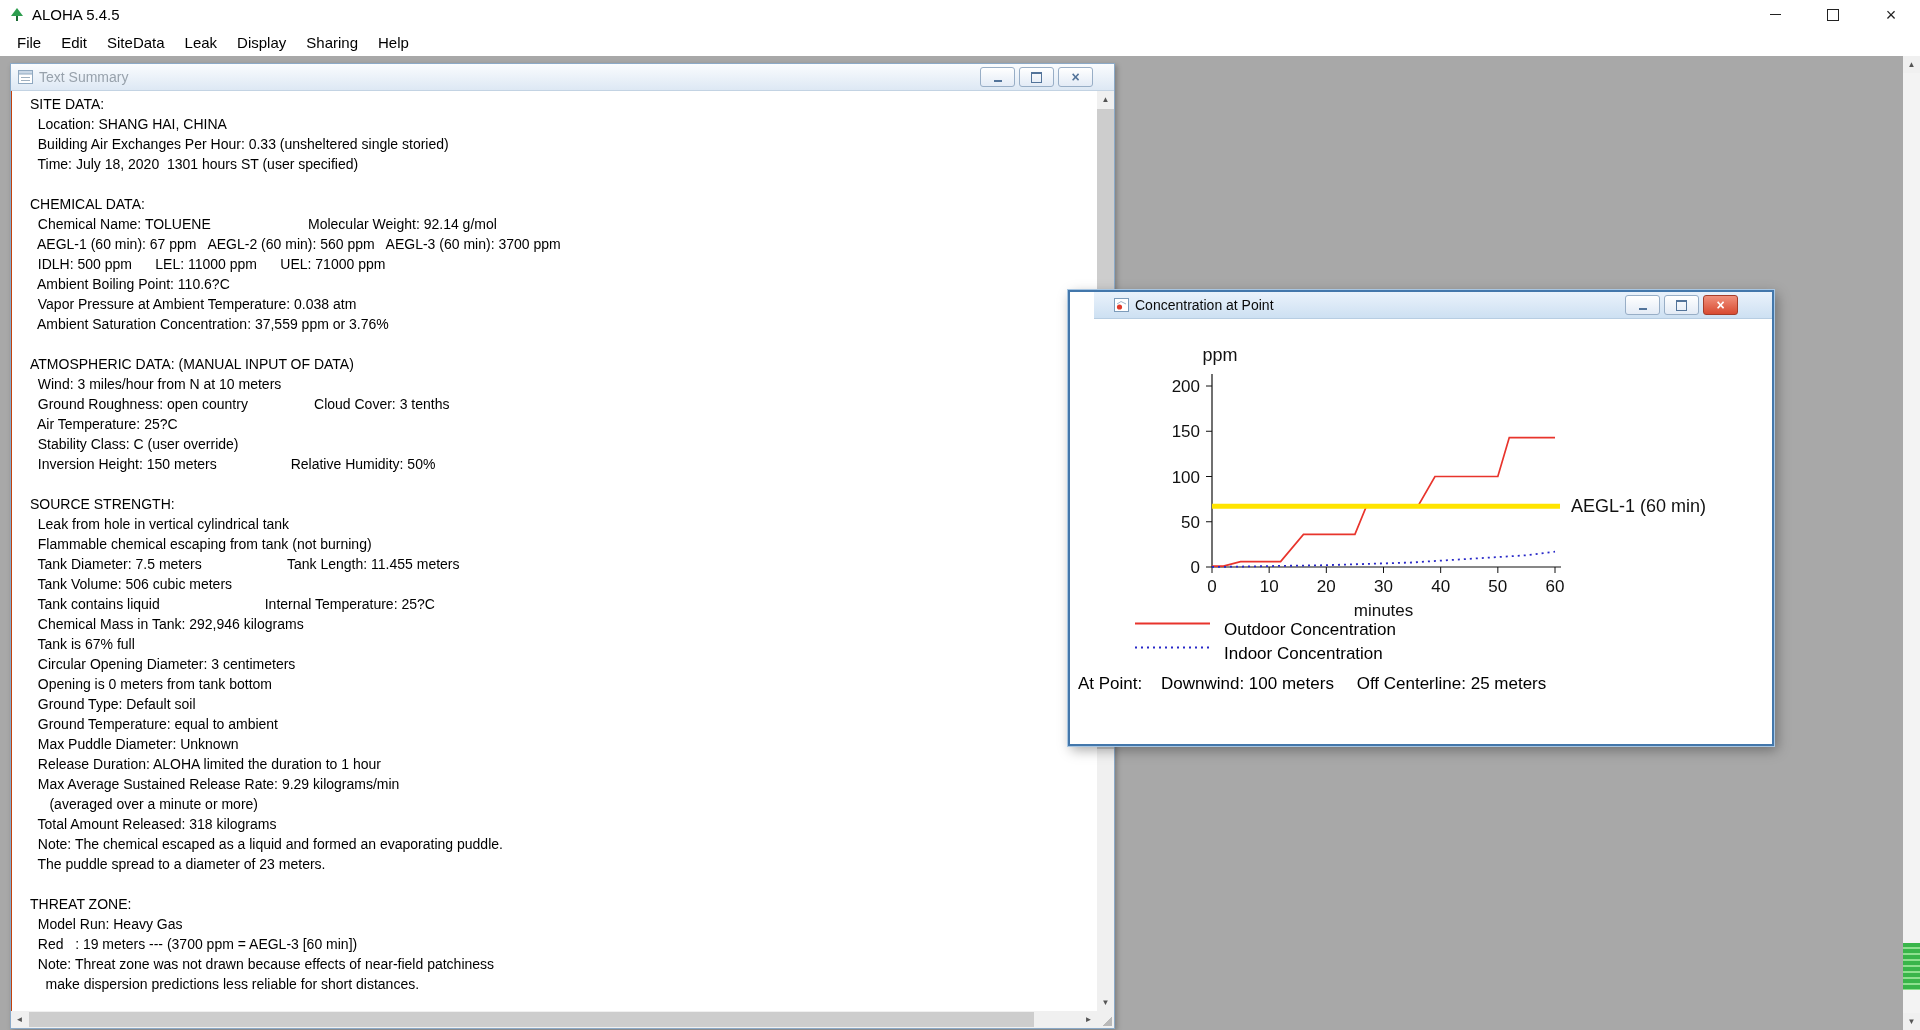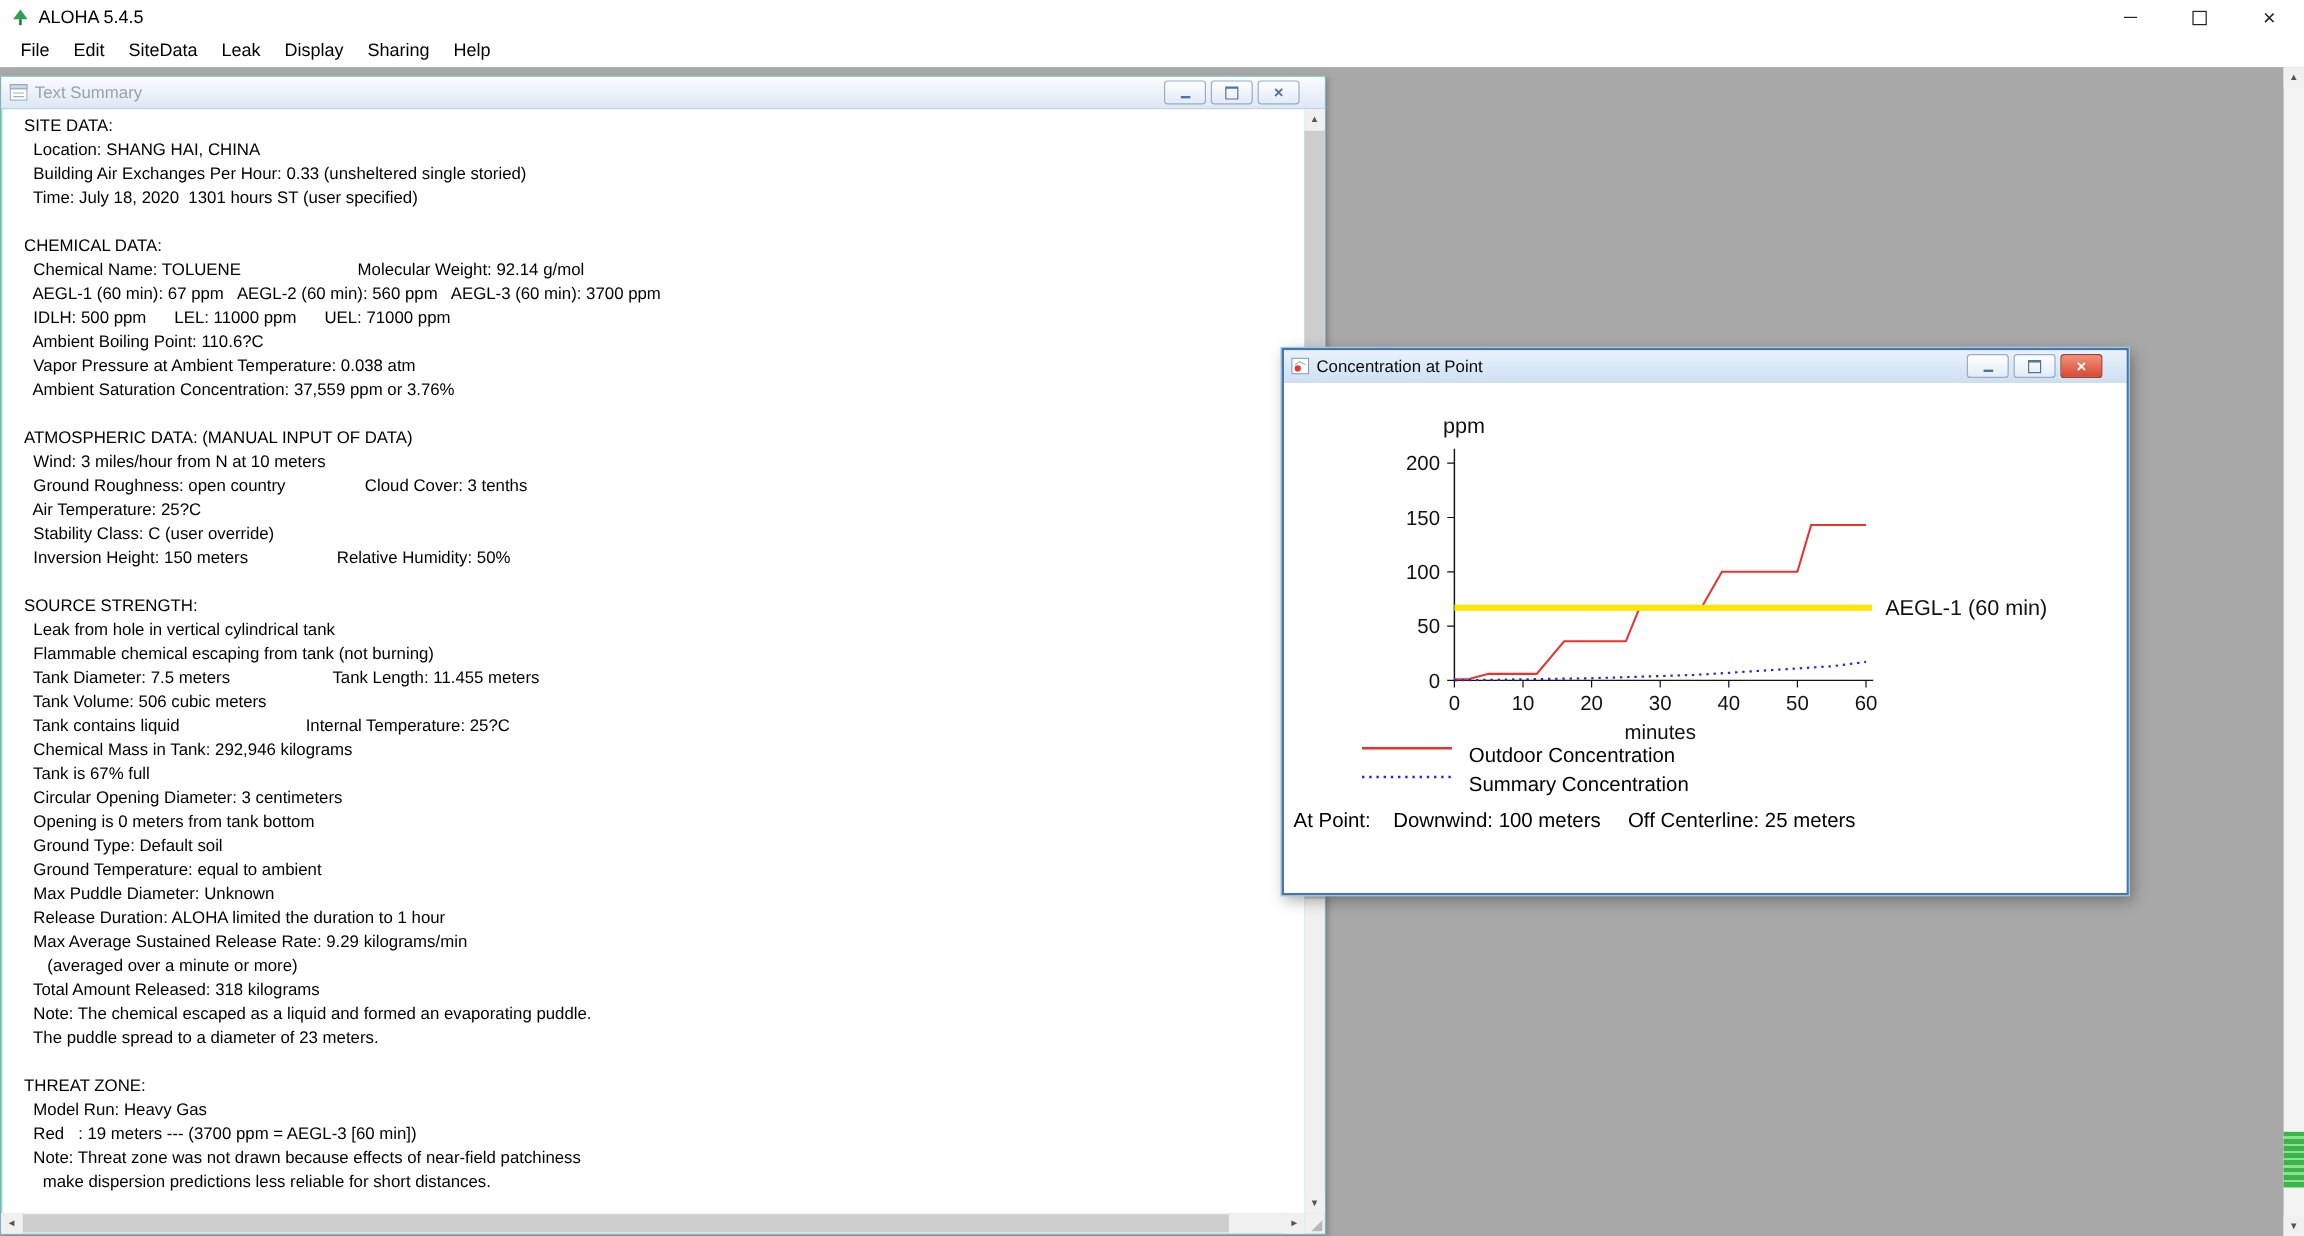--- a/index.html
+++ b/index.html
@@ -22,21 +22,21 @@
   .menu-item{padding:0 10px;font-size:15px;}
 
   
   .mdi{position:absolute;top:56px;left:0;right:0;bottom:0;background:#a8a8a8;overflow:hidden;}
 
   
   .sb-arrow{height:17px;width:17px;display:flex;align-items:center;justify-content:center;
             font-size:8px;color:#555;background:#f0f0f0;flex:none;}
 
   
-  .ts-window{position:absolute;left:0;top:7px;width:1103px;height:964px;background:#86efac;
+  .ts-window{position:absolute;left:10px;top:7px;width:1103px;height:964px;background:#c2410c;
              border:1px solid #8ba9c7;box-shadow:2px 2px 5px rgba(0,0,0,0.25);}
   .ts-titlebar{height:26px;background:linear-gradient(#fafcfe,#dde8f4);display:flex;align-items:center;
                padding:0 7px;border-bottom:1px solid #c3d3e3;}
   .ts-title{font-size:14px;color:#98a2ac;margin-left:6px;}
   .mdi-controls{margin-left:auto;display:flex;gap:4px;padding-right:14px;}
   .mdi-btn{width:33px;height:18px;border:1px solid #98aec6;border-radius:3px;
            background:linear-gradient(#ffffff,#e3ebf6);display:flex;align-items:center;
            justify-content:center;color:#53749a;}
   .g2-min{width:8px;height:2px;background:#53749a;margin-top:8px;}
   .g2-max{width:9px;height:8px;border:1px solid #53749a;border-top-width:2px;}
@@ -55,21 +55,21 @@
   .ts-hthumb{position:absolute;left:18px;top:1px;height:15px;width:1005px;background:#cdcdcd;}
   .ts-corner{position:absolute;right:0;bottom:0;width:17px;height:17px;background:#f0f0f0;}
   .ts-corner .grip{position:absolute;right:2px;bottom:2px;width:10px;height:10px;
                    background:linear-gradient(135deg,transparent 55%,#b9b9b9 55%);}
 
   
   .cp-window{position:absolute;left:1068px;top:234px;width:706px;height:456px;background:#fff;
              border:2px solid #4377ab;box-shadow:0 0 0 1px #a8c6e2,3px 4px 12px rgba(0,0,0,0.35);
              box-sizing:border-box;}
   .cp-titlebar{height:26px;background:linear-gradient(#eaf2fb,#cde0f2);display:flex;align-items:center;
-               padding:0 6px;border-bottom:1px solid #b7cde2;}
+               padding:0 20px;border-bottom:1px solid #b7cde2;margin-left:24px;}
   .cp-title{font-size:14px;color:#0a0a0a;margin-left:6px;}
   .cp-content{position:absolute;top:27px;left:0;right:0;bottom:0;background:#fff;}
   #chart-svg{position:absolute;left:0;top:0;}
   #chart-svg text{font-family:"Liberation Sans",sans-serif;}
   .legend{position:absolute;left:64px;top:301px;}
   .legend-row{display:flex;align-items:flex-start;height:24px;gap:13px;font-size:17px;}
   .legend-line{flex:none;}
   .at-point-row{position:absolute;left:8px;top:355px;font-size:17px;}
   .at-point-row .ap1{margin-right:14px;}
   .at-point-row .ap2{margin-right:18px;}
@@ -259,21 +259,21 @@
           <div class="legend-row">
             <svg class="legend-line" width="77" height="7">
                 <line x1="1" y1="3.5" x2="76" y2="3.5" stroke="#e8342c" stroke-width="2"></line>
               </svg>
             <span>Outdoor Concentration</span>
           </div>
           <div class="legend-row">
             <svg class="legend-line" width="77" height="7">
                 <line x1="1" y1="3.5" x2="76" y2="3.5" stroke="#2828c8" stroke-width="2" stroke-dasharray="2 4"></line>
               </svg>
-            <span>Summary Concentration</span>
+            <span>Indoor Concentration</span>
           </div>
         </div>
         <div class="at-point-row">
           <span class="ap1">At Point:</span>
           <span class="ap2">Downwind: 100 meters</span>
           <span class="ap3">Off Centerline: 25 meters</span>
         </div>
       </div>
     </div>
 

